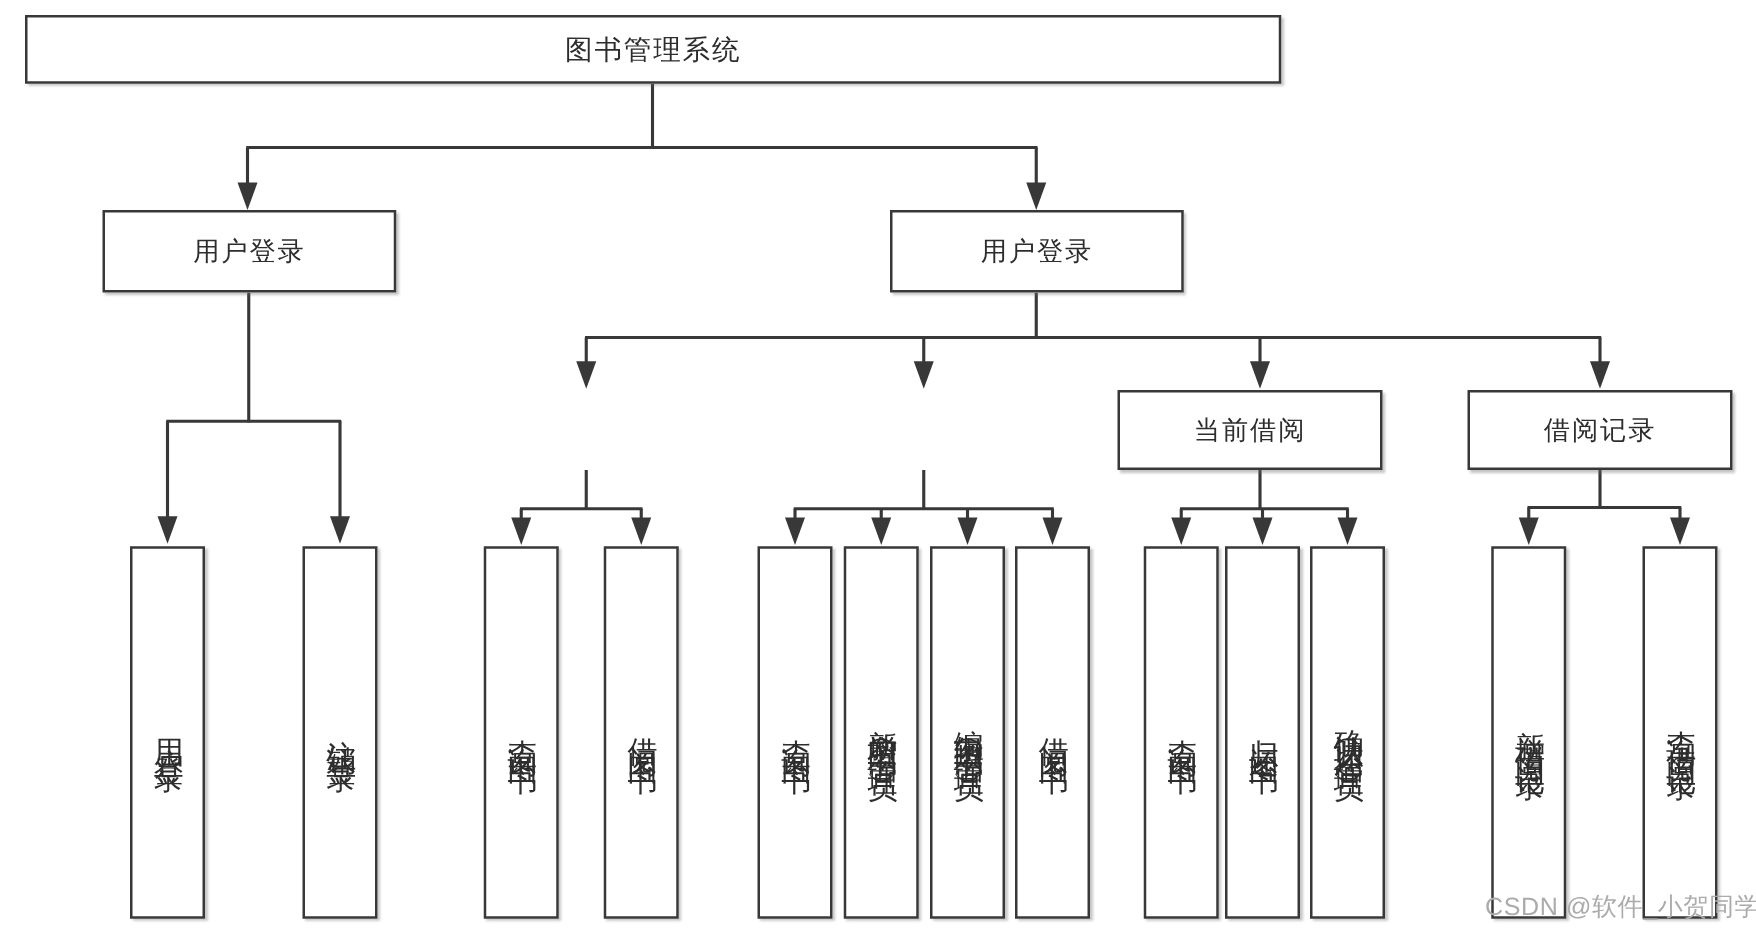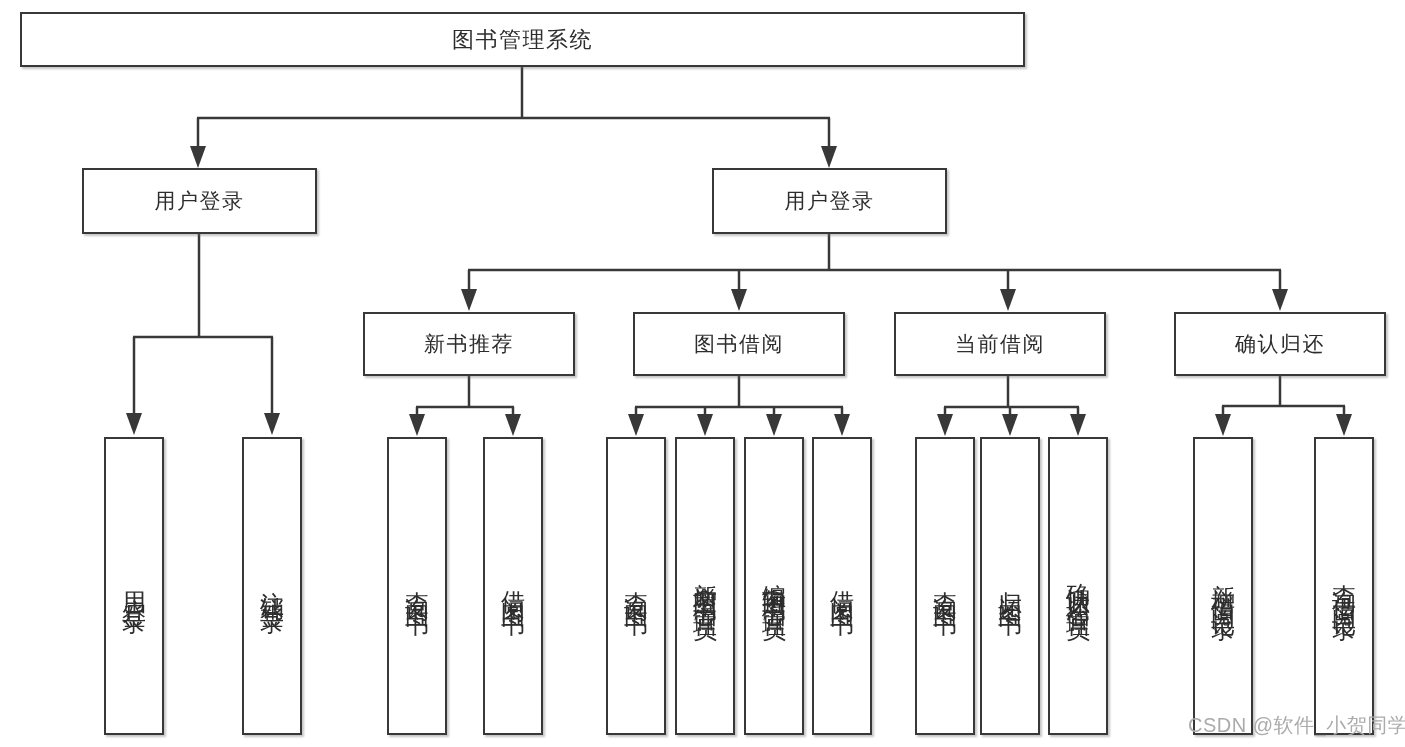--- a/index.html
+++ b/index.html
@@ -97,31 +97,25 @@
     <span class="hlabel">图书管理系统</span>
   </div>
 
   <div class="box" style="left:82px;top:168px;width:235px;height:66px">
     <span class="hlabel">用户登录</span>
   </div>
   <div class="box" style="left:712px;top:168px;width:235px;height:66px">
     <span class="hlabel">用户登录</span>
   </div>
 
-  <div class="box" style="left:363px;top:312px;width:212px;height:64px">
-    <span class="hlabel">新书推荐</span>
-  </div>
-  <div class="box" style="left:633px;top:312px;width:212px;height:64px">
-    <span class="hlabel">图书借阅</span>
-  </div>
   <div class="box" style="left:894px;top:312px;width:212px;height:64px">
     <span class="hlabel">当前借阅</span>
   </div>
   <div class="box" style="left:1174px;top:312px;width:212px;height:64px">
-    <span class="hlabel">确认归还</span>
+    <span class="hlabel">借阅记录</span>
   </div>
 
   <div class="box" style="left:104px;top:437px;width:60px;height:298px">
     <span class="vt">用户登录</span>
   </div>
   <div class="box" style="left:242px;top:437px;width:60px;height:298px">
     <span class="vt">注销登录</span>
   </div>
 
   <div class="box" style="left:387px;top:437px;width:60px;height:298px">

